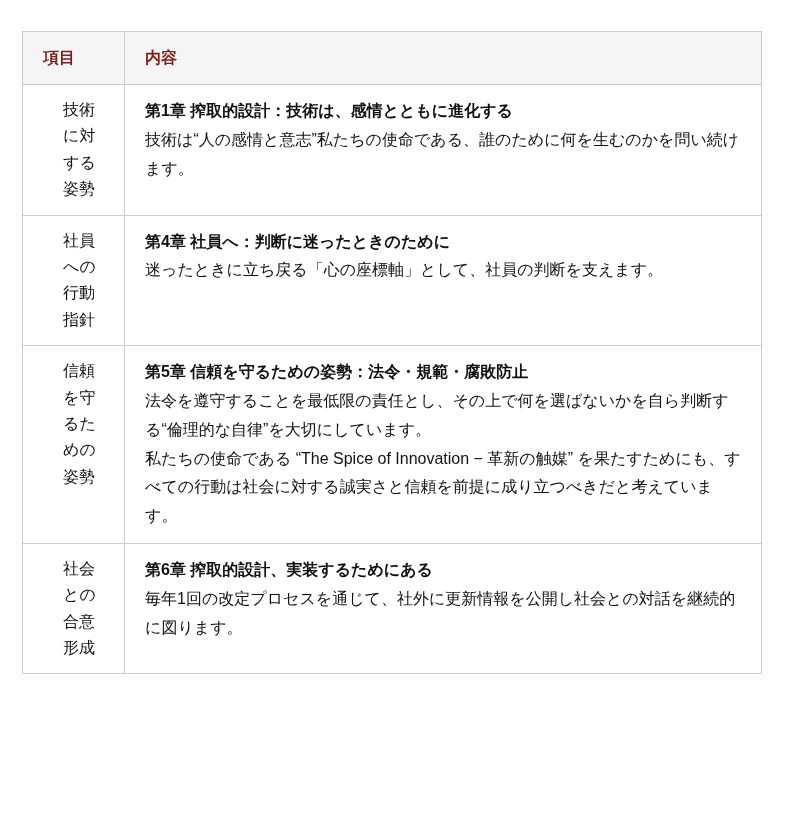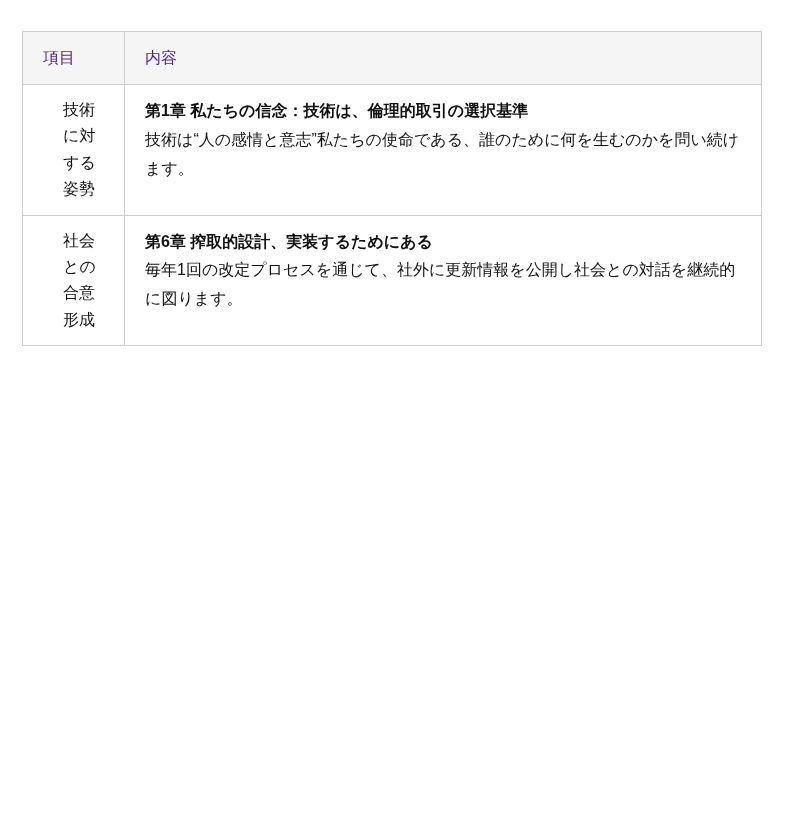--- a/index.html
+++ b/index.html
@@ -21,24 +21,24 @@
   .policy-table col.c-item { width: 102px; }
   .policy-table th,
   .policy-table td {
     border: 1px solid #cccccc;
     vertical-align: top;
     text-align: left;
     box-sizing: border-box;
   }
   .policy-table th {
     background: #f5f5f5;
-    font-weight: 400;
+    font-weight: 700;
     padding: 15px 18px 15px 20px;
     line-height: 22px;
-    color: #4c1d95;
+    color: #7f1d1d;
   }
   .policy-table td {
     padding: 12px 18px 12px 20px;
   }
   td.col-item {
     line-height: 1.65;
     font-weight: 400;
     word-break: break-all;
     padding-left: 40px;
   }
@@ -64,22 +64,37 @@
   <thead>
     <tr>
       <th>項目</th>
       <th>内容</th>
     </tr>
   </thead>
   <tbody>
     <tr>
       <td class="col-item">技術に対する姿勢</td>
       <td class="col-content">
-        <div class="chapter-title">第1章 私たちの信念：技術は、倫理的取引の選択基準</div>
+        <div class="chapter-title">第1章 搾取的設計：技術は、感情とともに進化する</div>
         <div class="chapter-body">技術は“人の感情と意志”私たちの使命である、誰のために何を生むのかを問い続けます。</div>
+      </td>
+    </tr>
+    <tr>
+      <td class="col-item">社員への行動指針</td>
+      <td class="col-content">
+        <div class="chapter-title">第4章 社員へ：判断に迷ったときのために</div>
+        <div class="chapter-body">迷ったときに立ち戻る「心の座標軸」として、社員の判断を支えます。</div>
+      </td>
+    </tr>
+    <tr>
+      <td class="col-item">信頼を守るための姿勢</td>
+      <td class="col-content">
+        <div class="chapter-title">第5章 信頼を守るための姿勢：法令・規範・腐敗防止</div>
+        <div class="chapter-body">法令を遵守することを最低限の責任とし、その上で何を選ばないかを自ら判断する“倫理的な自律”を大切にしています。
+私たちの使命である “The Spice of Innovation − 革新の触媒” を果たすためにも、すべての行動は社会に対する誠実さと信頼を前提に成り立つべきだと考えています。</div>
       </td>
     </tr>
     <tr>
       <td class="col-item">社会との合意形成</td>
       <td class="col-content">
         <div class="chapter-title">第6章 搾取的設計、実装するためにある</div>
         <div class="chapter-body">毎年1回の改定プロセスを通じて、社外に更新情報を公開し社会との対話を継続的に図ります。</div>
       </td>
     </tr>
   </tbody>

